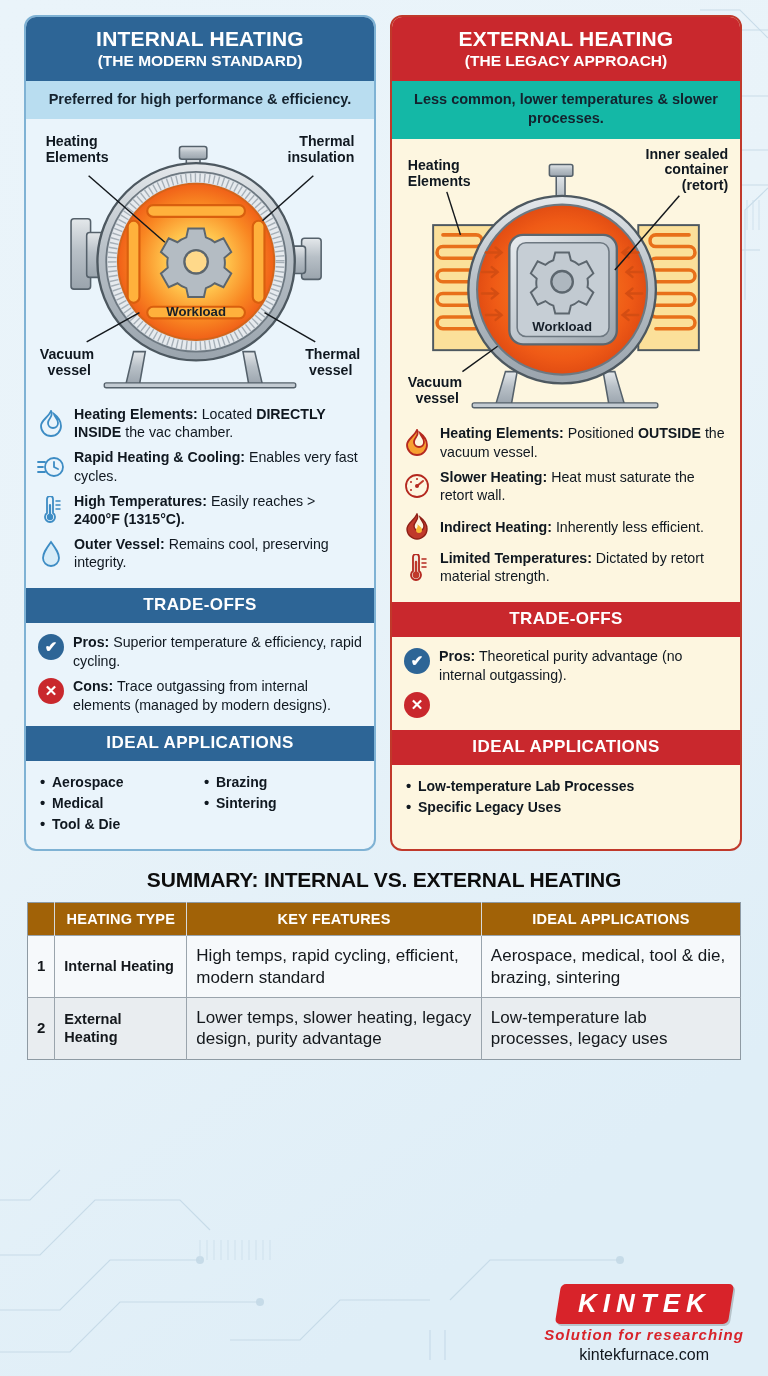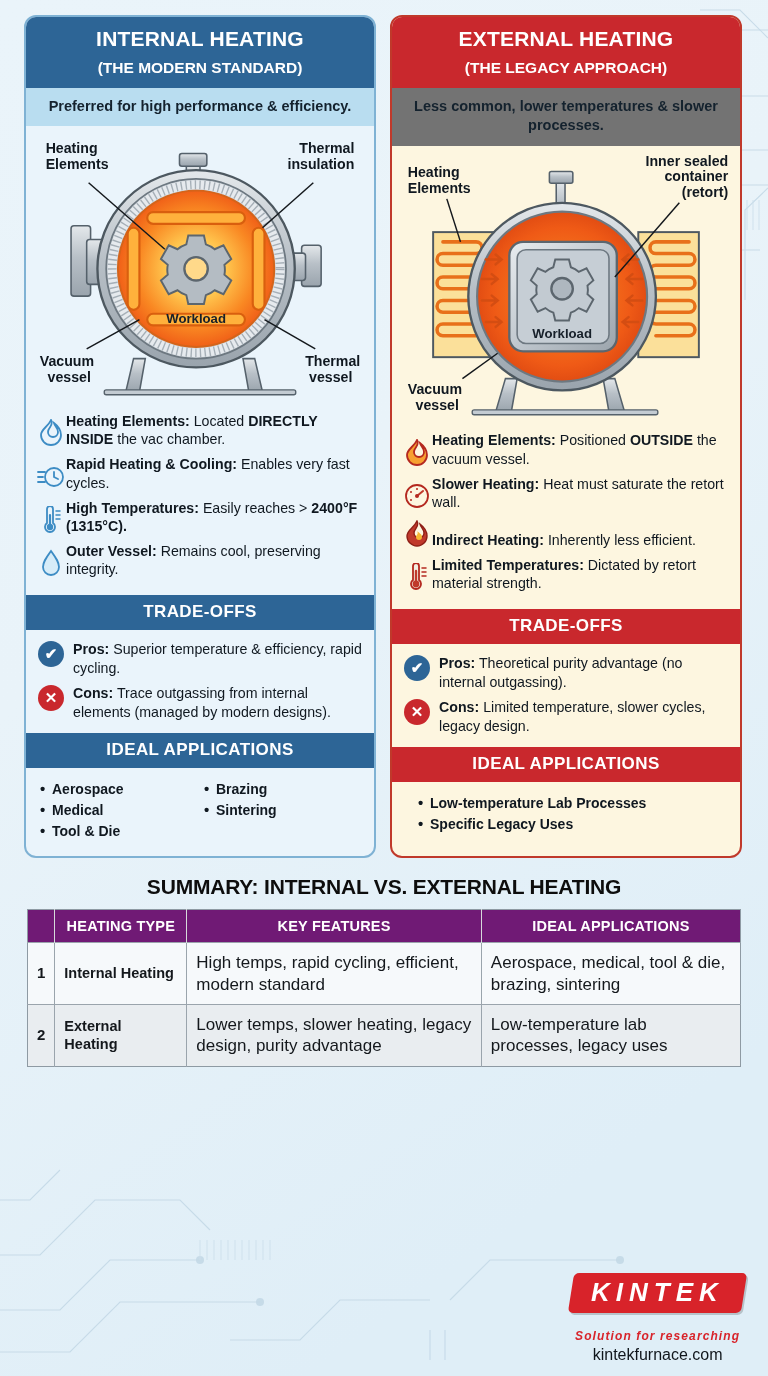--- a/index.html
+++ b/index.html
@@ -30,33 +30,33 @@
   
   .columns { display: flex; gap: 14px; padding: 15px 24px 0; }
   .panel { width: 352px; border-radius: 12px; overflow: hidden; position: relative; }
   .panel.blue { border: 2px solid #7fb2d4; background: #eaf4fb; }
   .panel.red  { border: 2px solid #c0392b; background: #fdf6e0; }
 
   .panel-head { padding: 10px 8px 11px; text-align: center; color: #fff; }
   .panel.blue .panel-head { background: #2d6596; }
   .panel.red  .panel-head { background: #c9282d; }
   .panel-head-main { font-size: 21px; font-weight: bold; letter-spacing: .2px; }
-  .panel-head-sub { font-size: 15.5px; font-weight: bold; margin-top: 8px; }
+  .panel-head-sub { font-size: 15.5px; font-weight: bold; margin-top: 1px; }
 
   .panel-tag { padding: 9px 14px 10px; text-align: center; font-size: 14.5px;
                font-weight: bold; color: #14222e; line-height: 1.34; }
   .panel.blue .panel-tag { background: #b9ddf0; }
-  .panel.red  .panel-tag { background: #737373; }
+  .panel.red  .panel-tag { background: #14b8a6; }
 
   .diagram-box { padding: 6px 4px 2px; }
   .diagram-box svg { display: block; width: 100%; height: auto; }
 
   
   .features { padding: 6px 12px 10px 10px; }
-  .feat { display: flex; gap: 0; align-items: flex-end; margin-bottom: 7px; }
+  .feat { display: flex; gap: 8px; align-items: center; margin-bottom: 7px; }
   .feat-ico { flex: 0 0 30px; height: 30px; display:flex; align-items:center; justify-content:center; margin-top: 1px;}
   .feat-txt { font-size: 14.2px; line-height: 1.28; color: #101820; }
   .feat-txt b { font-weight: bold; }
 
   
   .band { text-align: center; color: #fff; font-size: 17px; font-weight: bold;
           padding: 7px 4px 8px; letter-spacing: .4px; }
   .panel.blue .band { background: #2d6596; }
   .panel.red  .band { background: #c9282d; }
 
@@ -70,31 +70,31 @@
             display: flex; align-items: center; justify-content: center;
             color: #fff; font-size: 15px; font-weight: bold; margin-top: 1px; }
   .pc-ico.ok  { background: #2d6596; }
   .pc-ico.no  { background: #c9282d; }
   .pc-txt { font-size: 14.2px; line-height: 1.3; color: #101820; }
   .pc-txt b { font-weight: bold; }
 
   
   .apps { display: flex; gap: 4px; padding: 11px 12px 14px; }
   .apps-col { flex: 1; }
-  .apps-wide { padding: 11px 24px 16px; }
+  .apps-wide { padding: 11px 12px 16px; }
   .app-item { font-size: 14px; font-weight: bold; color: #101820;
               line-height: 1.5; padding-left: 14px; position: relative; }
   .app-item::before { content: "•"; position: absolute; left: 2px; top: -1px; font-size: 15px; }
 
   
   .summary { padding: 17px 27px 0; }
   .summary-title { text-align: center; font-size: 21px; font-weight: bold;
                    color: #0d0d0d; letter-spacing: -.2px; margin-bottom: 10px; }
   table { width: 100%; border-collapse: collapse; border: 1px solid #8e9aa3; }
-  thead th { background: #701a75; color: #fff; font-size: 14.5px; font-weight: bold;
+  thead th { background: #a16207; color: #fff; font-size: 14.5px; font-weight: bold;
              padding: 8px 8px; text-align: center; border-right: 1px solid #d6d9db;
              letter-spacing: .2px; }
   thead th:last-child { border-right: none; }
   thead th.idx { width: 26px; }
   tbody td { font-size: 17px; color: #14181c; padding: 9px 9px;
              border-top: 1px solid #9aa4ac; border-right: 1px solid #9aa4ac;
              line-height: 1.26; vertical-align: middle; }
   tbody td:last-child { border-right: none; }
   tbody tr:nth-child(1) td { background: #f6f9fb; }
   tbody tr:nth-child(2) td { background: #e9edf0; }
@@ -102,22 +102,22 @@
   td.type { font-weight: bold; font-size: 14.5px; width: 132px; }
 
   
   .footer { position: absolute; right: 24px; bottom: 12px; text-align: center; }
   .logo-badge { display: inline-block; background: #d8232a; border-radius: 5px;
                 padding: 4px 20px 5px; transform: skewX(-9deg);
                 box-shadow: 2px 2px 0 rgba(0,0,0,.18); }
   .logo-badge span { display: inline-block; transform: skewX(9deg);
                      color: #fff; font-size: 26px; font-weight: bold;
                      letter-spacing: 6px; font-style: italic; }
-  .logo-tag { color: #d8232a; font-size: 12px; font-weight: bold;
-              font-style: italic; letter-spacing: 1.1px; margin-top: 16px; }
+  .logo-tag { color: #d8232a; font-size: 15px; font-weight: bold;
+              font-style: italic; letter-spacing: 1.1px; margin-top: 2px; }
   .logo-url { font-size: 16px; color: #10161c; margin-top: 3px; }
 </style>
 </head>
 <body>
 
 <svg class="bg-circuit" width="768" height="1376" viewBox="0 0 768 1376">
   <defs>
     <linearGradient id="bgGrad" x1="0" y1="0" x2="0.4" y2="1">
       <stop offset="0%" stop-color="#eaf4fa"></stop>
       <stop offset="45%" stop-color="#e9f3f9"></stop>
@@ -425,21 +425,20 @@
       </div>
 
       <div class="band">TRADE-OFFS</div>
       <div class="band-body">
         <div class="pc">
           <span class="pc-ico ok">✔</span>
           <span class="pc-txt"><b>Pros:</b> Theoretical purity advantage (no internal outgassing).</span>
         </div>
         <div class="pc">
           <span class="pc-ico no">✕</span>
-          <span class="pc-txt"><b>Cons:</b> Limited temperature, slower cycles, legacy design.</span>
         </div>
       </div>
 
       <div class="band">IDEAL APPLICATIONS</div>
       <div class="apps apps-wide">
         <div class="apps-col">
           <div class="app-item">Low-temperature Lab Processes</div>
           <div class="app-item">Specific Legacy Uses</div>
         </div>
       </div>

